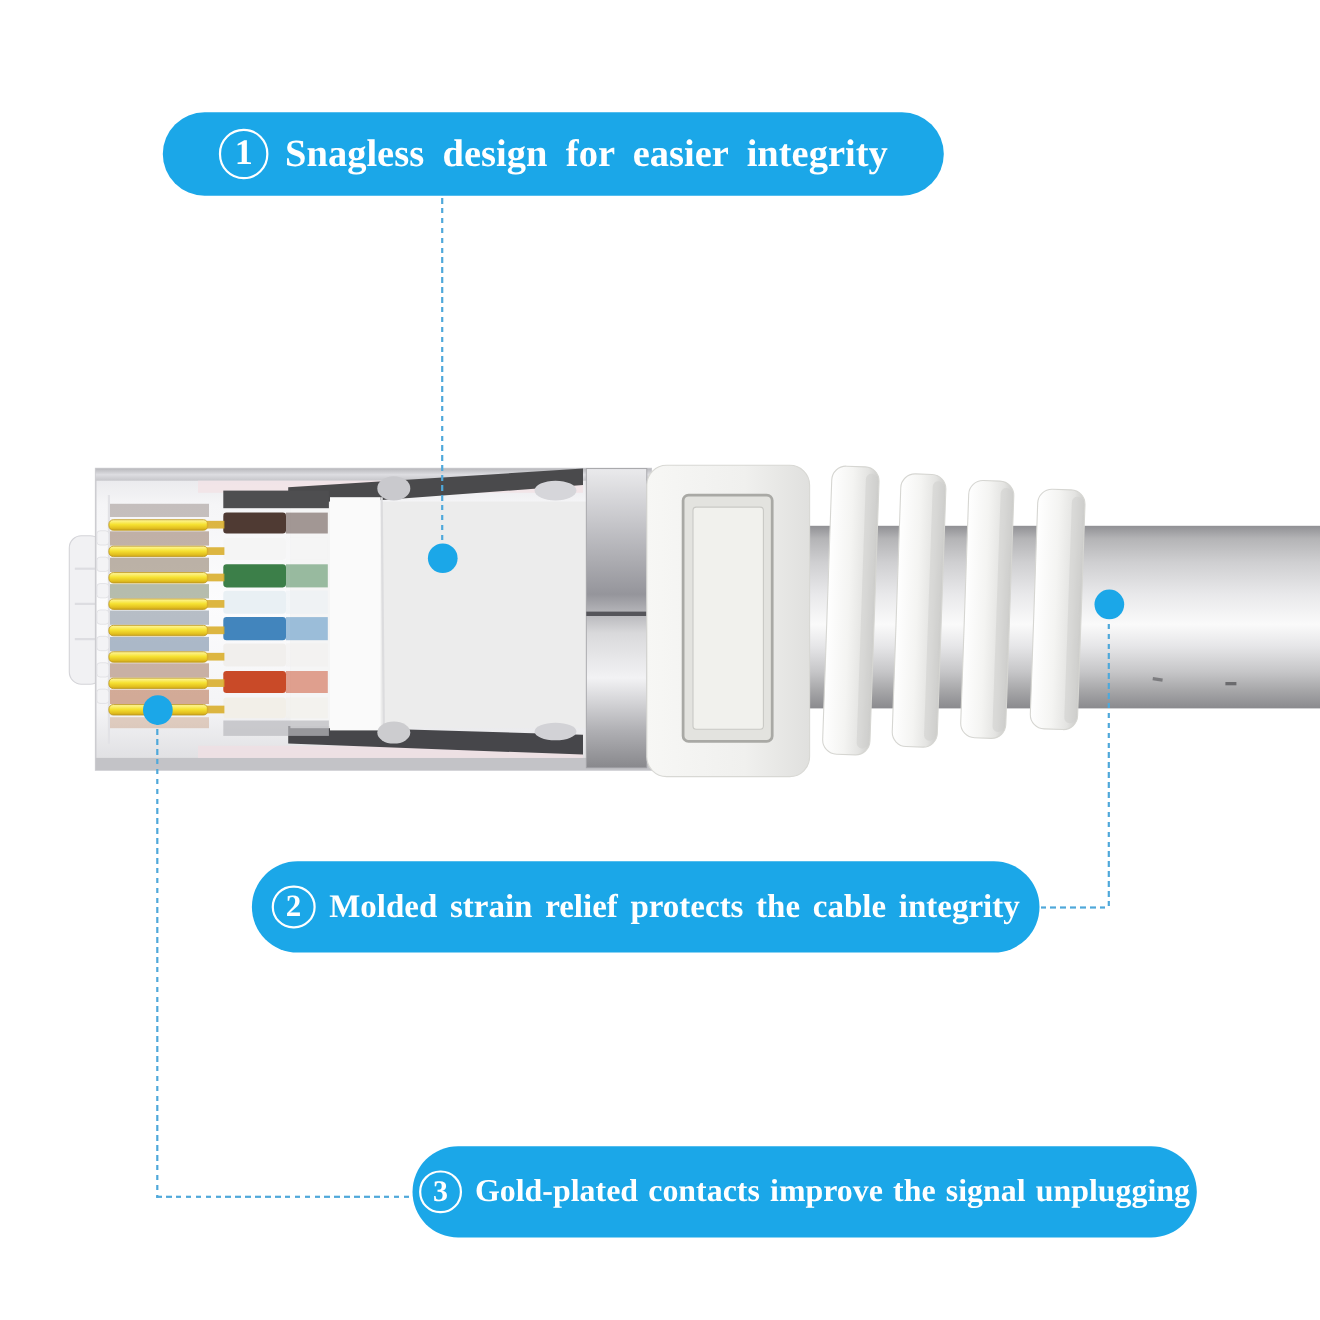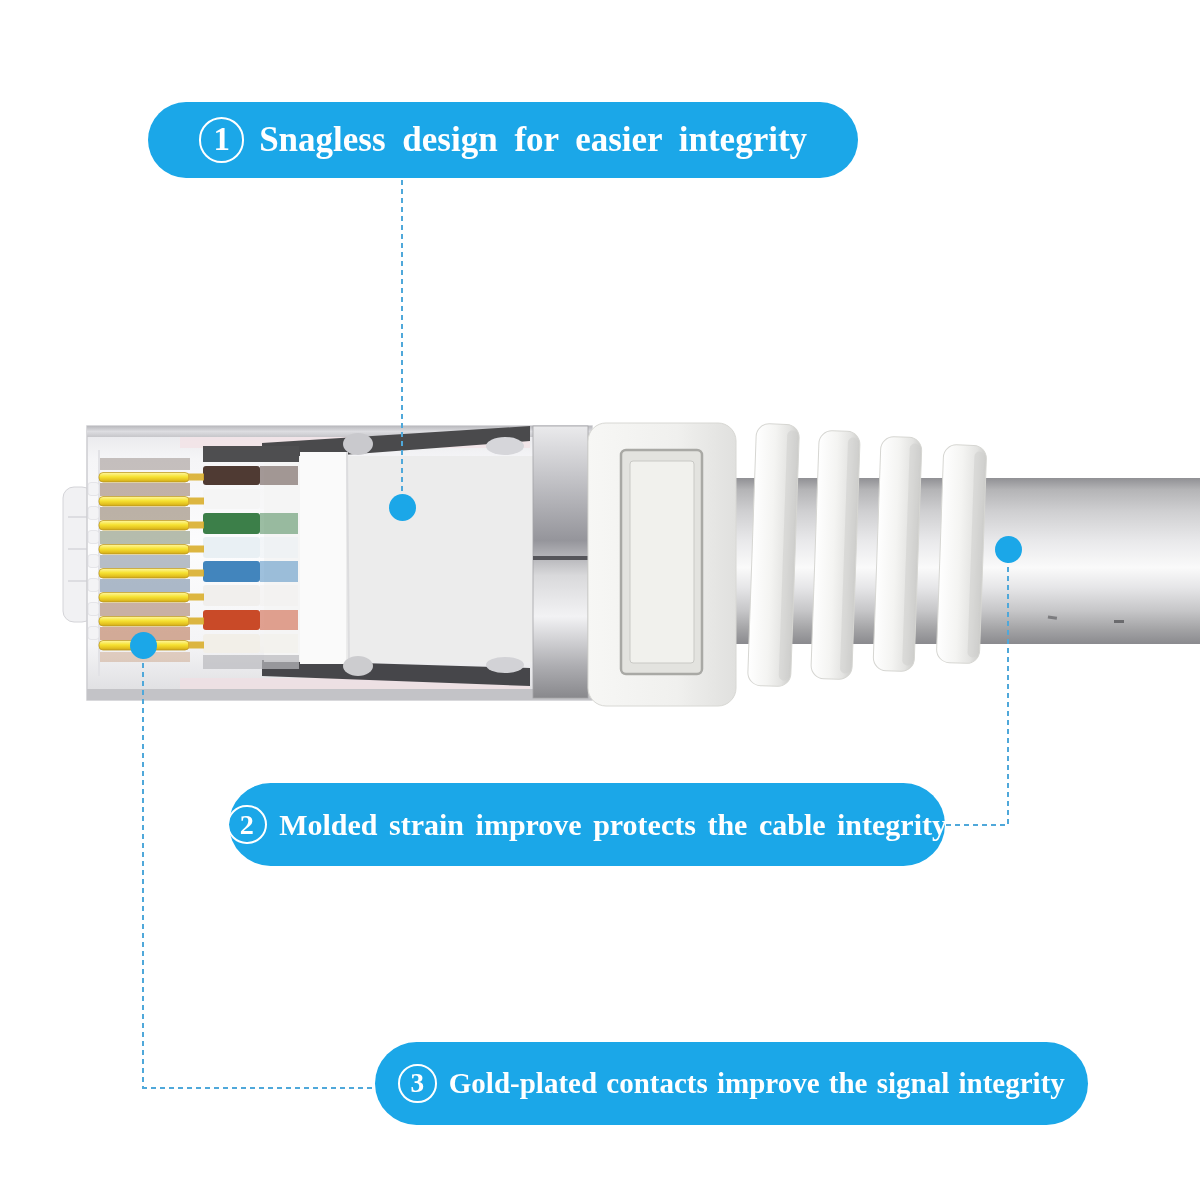--- a/index.html
+++ b/index.html
@@ -229,21 +229,21 @@
   <div class="hdash l3h"></div>
   <div class="dot d3"></div>
 
   <div class="banner b1">
     <span class="num">1</span>
     <span>Snagless design for easier integrity</span>
   </div>
 
   <div class="banner b2">
     <span class="num">2</span>
-    <span>Molded strain improve protects the cable integrity</span>
+    <span>Molded strain relief protects the cable integrity</span>
   </div>
 
   <div class="banner b3">
     <span class="num">3</span>
-    <span>Gold-plated contacts improve the signal integrity</span>
+    <span>Gold-plated contacts improve the signal unplugging</span>
   </div>
 
 </div>
 
 </body></html>

